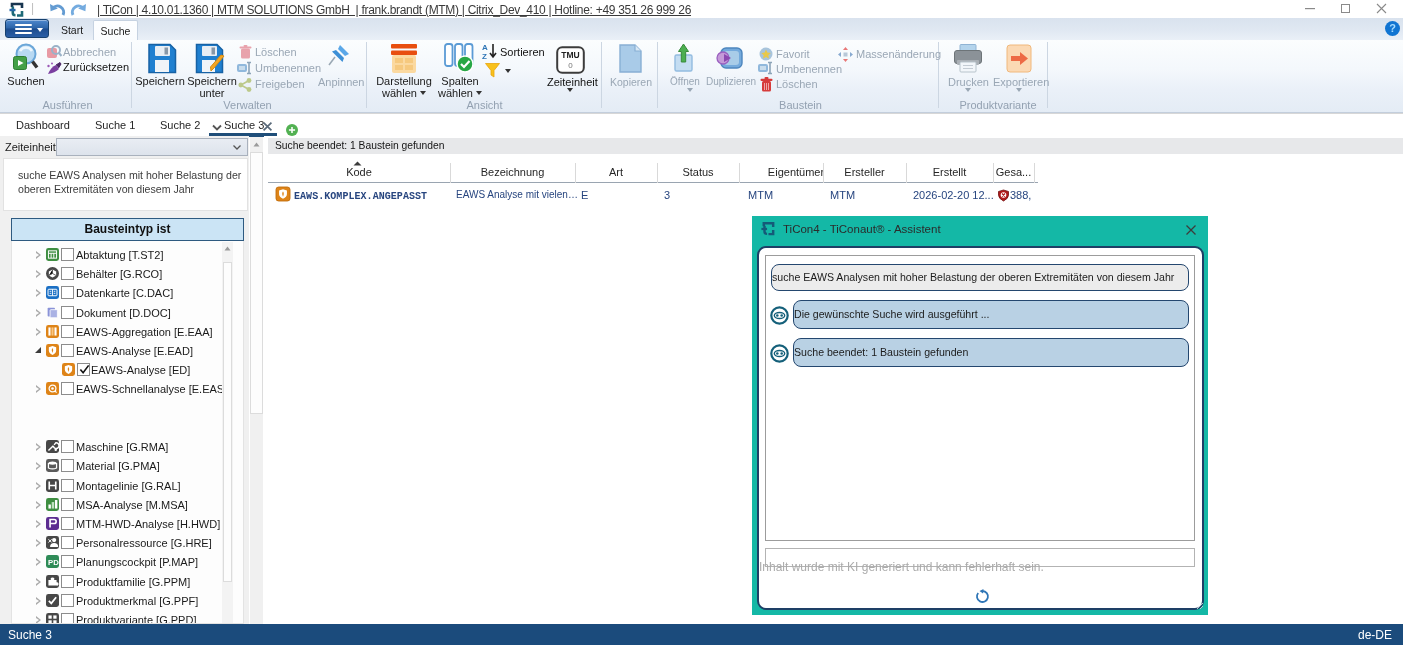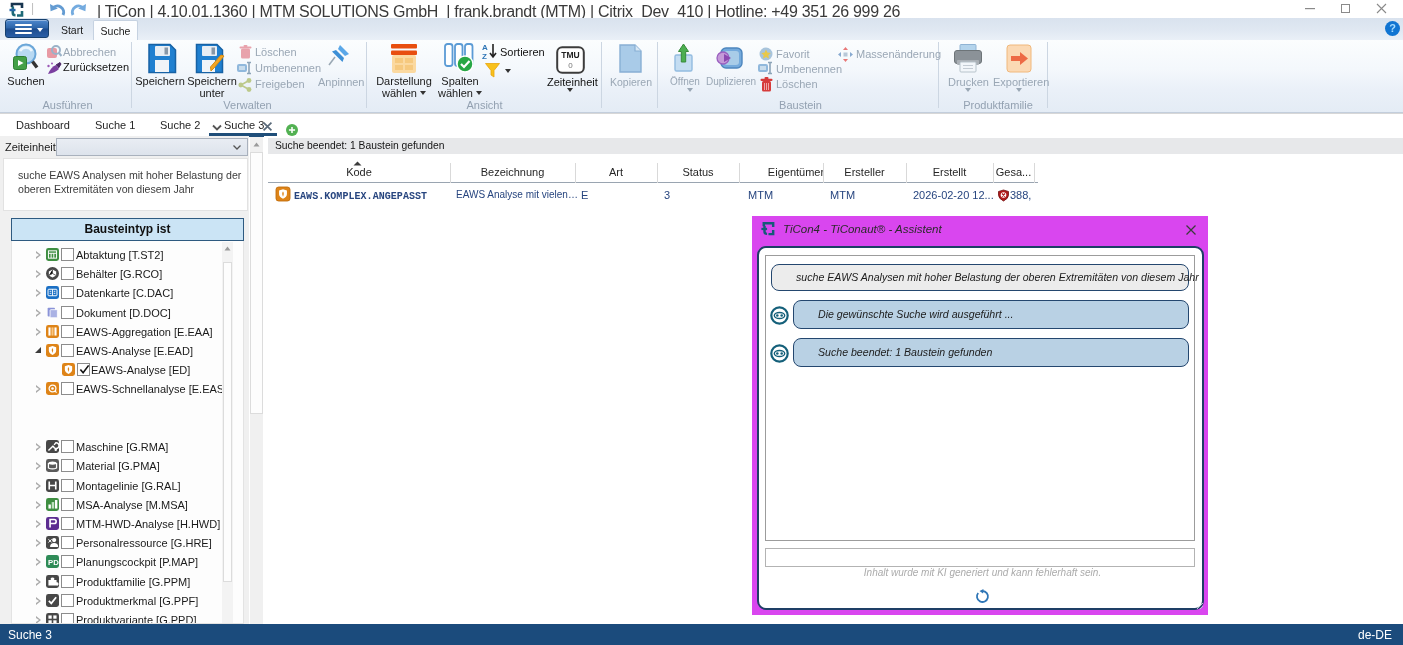--- a/index.html
+++ b/index.html
@@ -2,21 +2,21 @@
 <html><head>
 <meta charset="utf-8">
 <style>
 * { margin:0; padding:0; box-sizing:border-box; }
 html,body { width:1403px; height:645px; overflow:hidden; }
 body { font-family:"Liberation Sans", sans-serif; font-size:11px; color:#222; background:#fff; position:relative; }
 .abs { position:absolute; }
 svg { position:absolute; overflow:visible; }
 
 #titlebar { position:absolute; left:0; top:0; width:1403px; height:18px; background:#fff; }
-#titletext { position:absolute; left:97px; top:3px; font-size:16px; letter-spacing:-0.3px; color:#3a3a3a; }
+#titletext { position:absolute; left:97px; top:3px; font-size:12px; letter-spacing:-0.3px; color:#3a3a3a;text-decoration:underline; }
 .winbtn { position:absolute; top:0; width:30px; height:16px; color:#8a8a8a; text-align:center; }
 
 #tabrow { position:absolute; left:0; top:18px; width:1403px; height:22px; background:linear-gradient(180deg,#d9e2ee 0%,#e0e8f2 55%,#eaf0f7 100%); }
 #menubtn { position:absolute; left:5px; top:1px; width:44px; height:19px; border-radius:3px; border:1px solid #16406e; background:linear-gradient(180deg,#4d87cd 0%,#2c64a8 48%,#1c4c8e 52%,#2a5ea6 100%); box-shadow:inset 0 1px 0 rgba(255,255,255,.4); }
 .hline { position:absolute; left:9px; width:17px; height:2px; background:#fff; border-radius:1px; }
 #menucaret { position:absolute; left:31px; top:8px; width:0; height:0; border-left:3.5px solid transparent; border-right:3.5px solid transparent; border-top:4px solid #fff; }
 .rtab { position:absolute; top:2px; height:20px; line-height:20px; font-size:10.5px; color:#1a1a1a; text-align:center; }
 #tab-suche { background:linear-gradient(180deg,#fdfeff,#fafcfe); border:1px solid #c6d2e1; border-bottom:none; border-radius:2px 2px 0 0; }
 #helpbtn { position:absolute; right:3px; top:3px; width:15px; height:15px; border-radius:50%; background:#1175d2; color:#a8dcff; font-size:11px; font-weight:bold; text-align:center; line-height:15px; }
 
@@ -47,30 +47,30 @@
 .tcheck { position:absolute; left:37px; top:2px; width:13px; height:13px; background:#fff; border:1px solid #8c8c8c; }
 .tlabel { position:absolute; left:52px; top:3px; font-size:11px; color:#1a1a1a; white-space:nowrap; }
 
 #main { position:absolute; left:264px; top:136px; width:1139px; height:488px; background:#fff; }
 #resultbar { position:absolute; left:4px; top:2px; width:1135px; height:16px; background:#e7e8ea; font-size:10.3px; color:#141414; padding-left:7px; line-height:15px; }
 #thead { position:absolute; left:4px; top:24px; width:770px; height:23px; background:#fff; border-bottom:1px solid #9aa5b1; }
 .th { position:absolute; top:6px; font-size:11px; color:#262626; text-align:center; }
 .thsep { position:absolute; top:3px; width:1px; height:20px; background:#d9d9d9; }
 .tval { position:absolute; top:53px; font-size:11px; color:#27457f; white-space:nowrap; }
 
-#dialog { position:absolute; left:752px; top:216px; width:456px; height:399px; background:#d946ef;font-style:italic; }
+#dialog { position:absolute; left:752px; top:216px; width:456px; height:399px; background:#14b8a6; }
 #dlg-title { position:absolute; left:31px; top:7px; font-size:11.5px; color:#2b2b2b; }
 #dlg-close { position:absolute; left:434px; top:5px; font-size:13px; color:#3c3c3c; }
 #dlg-box { position:absolute; left:5px; top:30px; width:447px; height:364px; border:2.5px solid #1e3f66; border-radius:9px; background:#fff; }
 #chatarea { position:absolute; left:6px; top:7px; width:430px; height:286px; border:1px solid #9c9c9c; background:#fff; }
-.bubble { position:absolute; border:1.5px solid #24476f; border-radius:8px; font-size:10.6px; color:#1c1c1c; padding-left:24px; white-space:nowrap; }
+.bubble { position:absolute; border:1.5px solid #24476f; border-radius:8px; font-size:10.6px; color:#1c1c1c; padding-left:0; white-space:nowrap; }
 .user { background:#ececec; }
 .bot { background:#b9d1e4; }
 #dlg-input { position:absolute; left:6px; top:300px; width:430px; height:19px; border:1px solid #b3b3b3; background:#fff; }
-#dlg-hint { position:absolute; left:0; top:319px; width:447px; text-align:center; font-size:10px; color:#ababab; }
+#dlg-hint { position:absolute; left:0; top:312px; width:447px; font-size:12px; color:#ababab; }
 
 #statusbar { position:absolute; left:0; top:624px; width:1403px; height:21px; background:#1b4b7c; color:#fff; font-size:11.5px; }
 </style>
 </head>
 <body>
 
 <div id="titlebar">
   <svg style="left:8px;top:2px" width="17" height="15" viewBox="0 0 17 15">
     <path d="M4,5 V2 H14 V6" fill="none" stroke="#17344f" stroke-width="2.6"></path>
     <path d="M14,9 V13.5 H9" fill="none" stroke="#1e6a78" stroke-width="2.6"></path>
@@ -120,21 +120,21 @@
   <div class="gsep" style="left:131px"></div>
   <div class="gsep" style="left:366px"></div>
   <div class="gsep" style="left:601px"></div>
   <div class="gsep" style="left:657px"></div>
   <div class="gsep" style="left:938px"></div>
   <div class="gsep" style="left:1047px"></div>
   <div class="glabel" style="left:20px;width:95px">Ausführen</div>
   <div class="glabel" style="left:200px;width:95px">Verwalten</div>
   <div class="glabel" style="left:437px;width:95px">Ansicht</div>
   <div class="glabel" style="left:753px;width:95px">Baustein</div>
-  <div class="glabel" style="left:943px;width:110px">Produktfamilie</div>
+  <div class="glabel" style="left:943px;width:110px">Produktvariante</div>
 
   <svg style="left:12px;top:3px" width="26" height="31" viewBox="0 0 26 31">
     <circle cx="14" cy="11" r="9.5" fill="#b8d9f2" stroke="#6aa6d8" stroke-width="2"></circle>
     <path d="M8,8 A7,7 0 0 1 20,8" fill="none" stroke="#eef7fd" stroke-width="2.5"></path>
     <path d="M20.5,18.5 L25,24.5" stroke="#333" stroke-width="3.5"></path>
     <rect x="1.5" y="13.5" width="13" height="13" rx="2" fill="#43a047" stroke="#2e7d32"></rect>
     <path d="M6,17 L11.5,20 L6,23 Z" fill="#fff"></path>
   </svg>
   <div class="biglbl" style="left:2px;top:36px;width:48px">Suchen</div>
 

